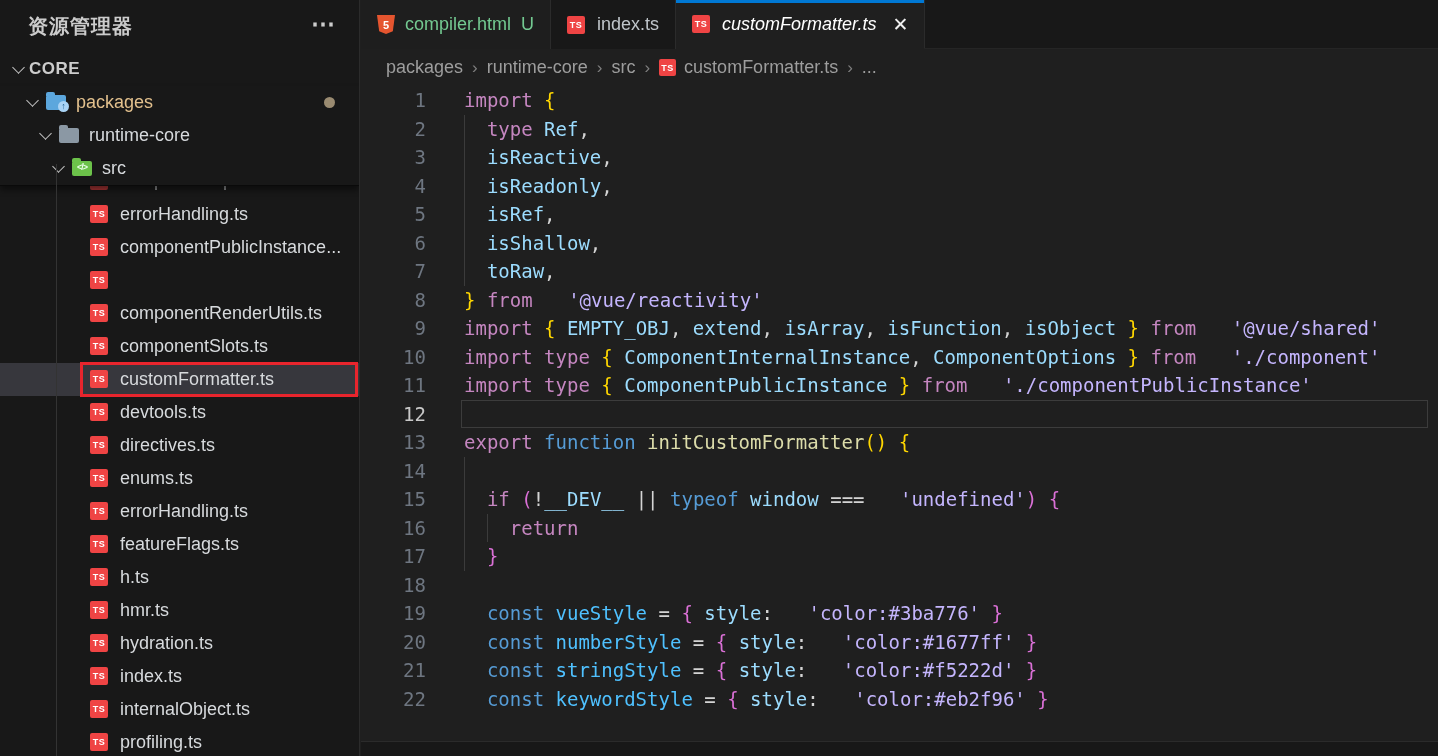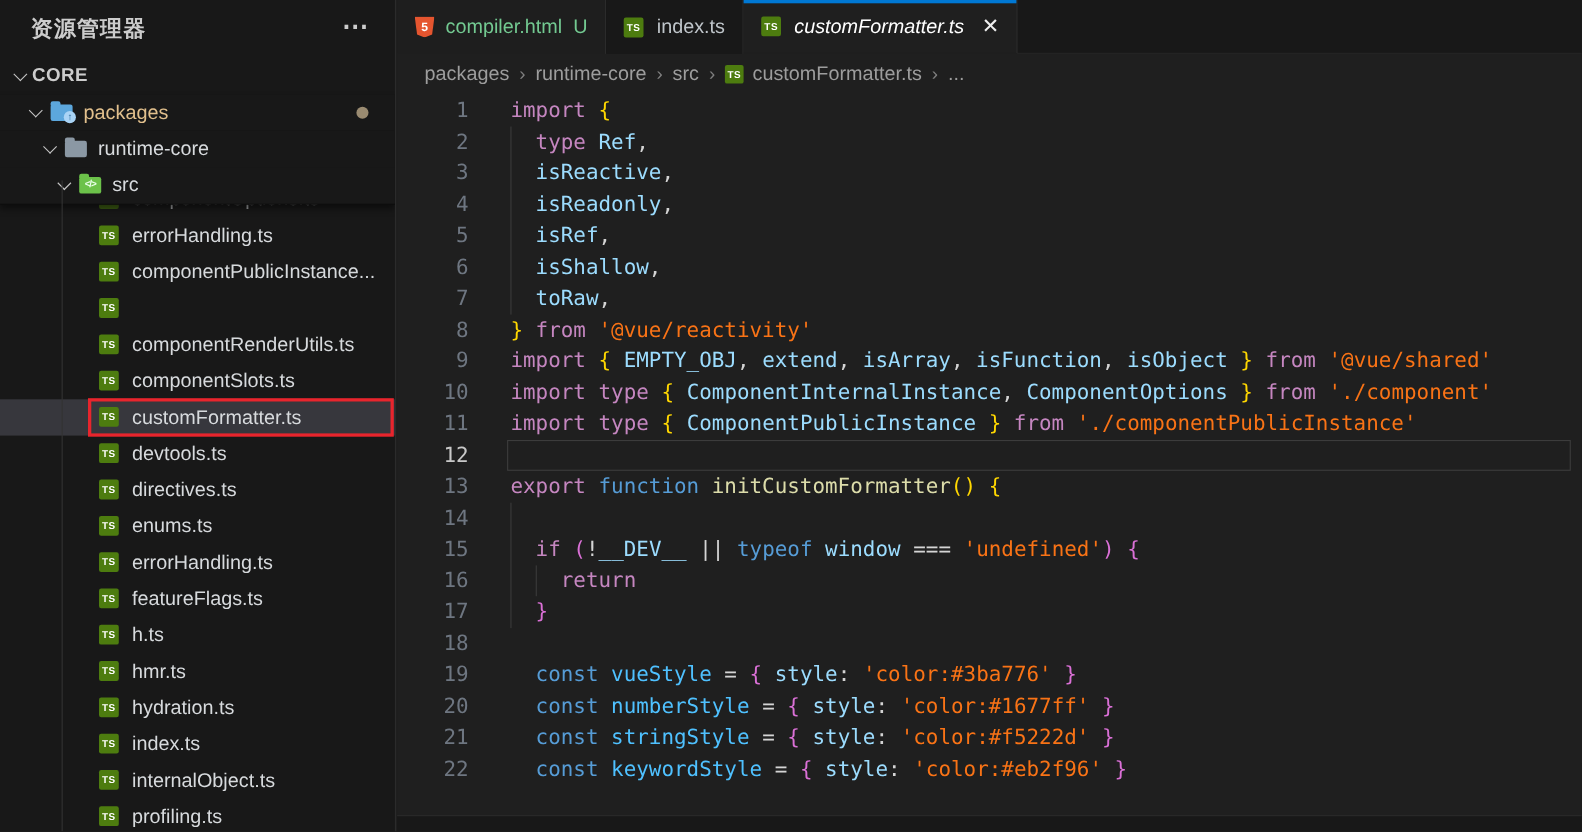--- a/index.html
+++ b/index.html
@@ -30,21 +30,21 @@
   
   .folder { position:relative; width:20px; height:15px; border-radius:2px; margin-right:10px; flex:none; }
   .folder::before { content:""; position:absolute; left:0; top:-3px; width:9px; height:4px;
     border-radius:2px 2px 0 0; background:inherit; }
   .folder .fbadge { position:absolute; right:-3px; bottom:-2px; width:11px; height:11px;
     border-radius:50%; background:#a9d3f5; color:#1c5d8f; font-size:9px; font-weight:bold;
     text-align:center; line-height:11px; }
   .folder .fsrc { position:absolute; left:0; right:0; top:1px; color:#eaffea; font-size:9px;
     font-weight:bold; text-align:center; letter-spacing:-1px; }
 
-  .ts-icon { width:18px; height:18px; background:#4d7c0f; border-radius:2px; color:#fff;
+  .ts-icon { width:18px; height:18px; background:#ef4444; border-radius:2px; color:#fff;
     font-size:9px; font-weight:bold; display:flex; align-items:center; justify-content:center;
     flex:none; margin-right:12px; letter-spacing:.5px;text-align:center; }
   .html-icon { width:18px; height:19px; background:#e5552f; color:#fff; font-size:11px; font-weight:bold;
     display:flex; align-items:center; justify-content:center; flex:none; margin-right:10px;
     clip-path:polygon(0 0,100% 0,88% 86%,50% 100%,12% 86%); }
 
   .sticky-wrap { position:absolute; left:0; top:86px; width:100%; height:100px; background:#181818;
     z-index:5; border-bottom:1px solid #0a0a0a; box-shadow:0 4px 6px rgba(0,0,0,.45); }
   .sticky-wrap .tree-row { background:#181818; }
 
@@ -95,21 +95,21 @@
   .guide { position:absolute; width:1px; background:#3b3b3b; pointer-events:none; }
   .g1 { left:103px; top:28.5px;  height:171px; }
   .g2 { left:103px; top:370.5px; height:114px; }
   .g3 { left:126px; top:427.5px; height:28.5px; }
 
   .tok-k  { color:#c586c0; } 
   .tok-k2 { color:#569cd6; } 
   .tok-v  { color:#9cdcfe; } 
   .tok-cv { color:#4fc1ff; } 
   .tok-f  { color:#dcdcaa; } 
-  .tok-s  { color:#f97316; } 
+  .tok-s  { color:#c4b5fd;margin-left:24px; } 
   .tok-c  { color:#6a9955; } 
   .tok-b0 { color:#ffd700; } 
   .tok-b1 { color:#da70d6; } 
   .tok-p  { color:#d4d4d4; } 
 
   .bottom-strip { position:absolute; left:0; bottom:0; right:0; height:15px; background:#181818;
     border-top:1px solid #2b2b2b; }
 </style>
 </head>
 <body>

